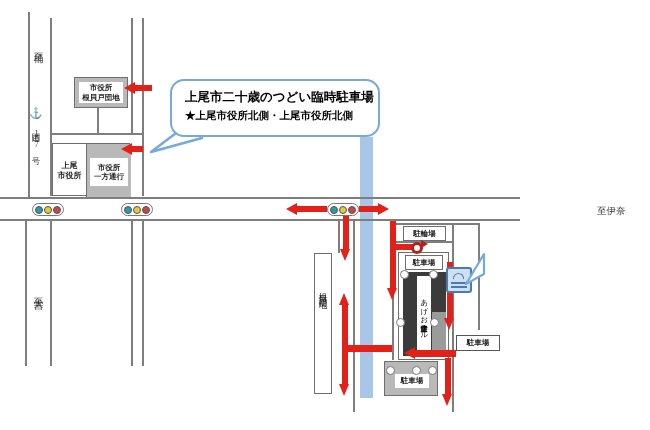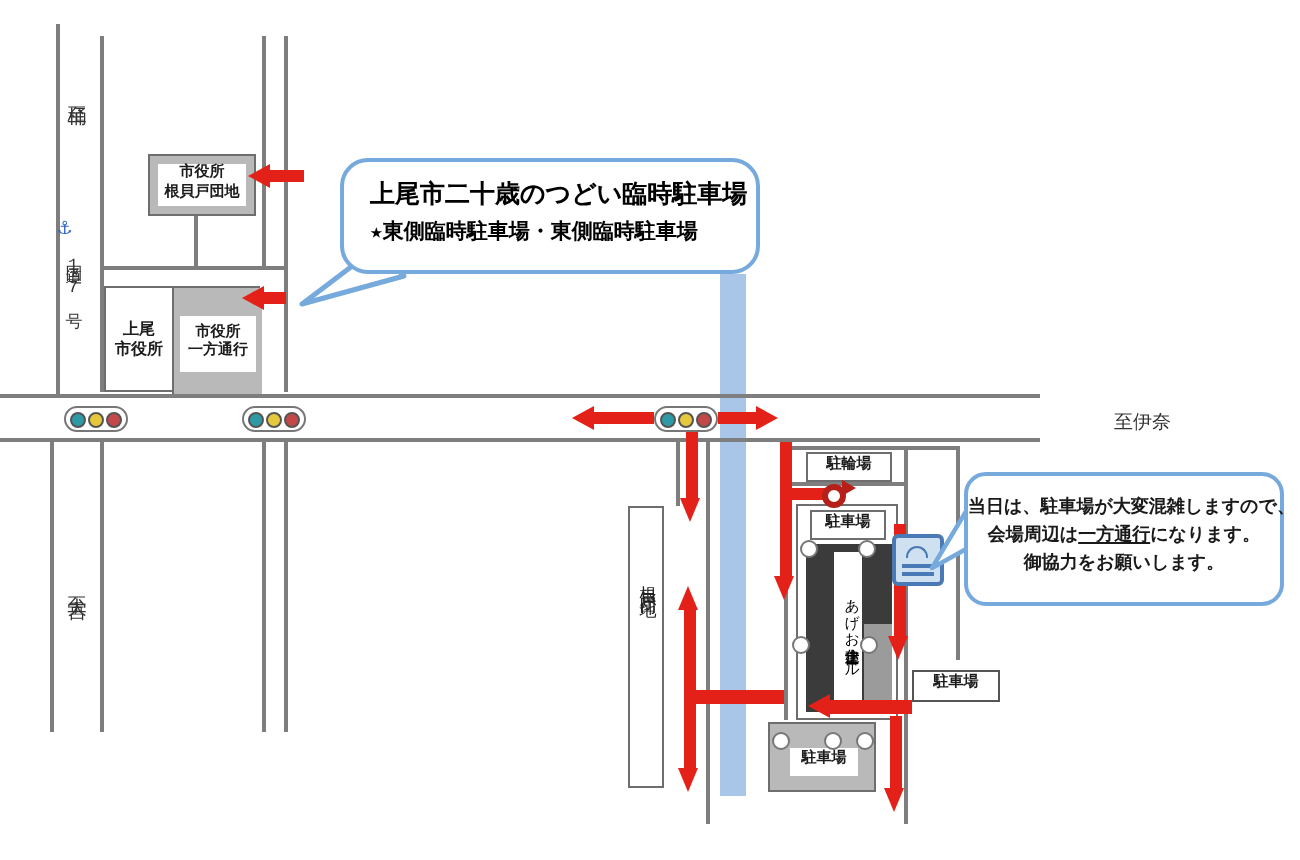--- a/index.html
+++ b/index.html
@@ -1,22 +1,22 @@
 <!DOCTYPE html>
 <html><head>
 <meta charset="utf-8">
 <style>
   html,body{margin:0;padding:0;background:#fff;}
   #canvas{position:relative;width:650px;height:430px;background:#fff;overflow:hidden;
-          font-family:Liberation Mono, monospace;color:#222;}
+          font-family:Liberation Serif, serif;color:#222;}
   .abs{position:absolute;}
   .gline{position:absolute;background:#7e7e7e;}
   .vtxt{position:absolute;writing-mode:vertical-rl;text-orientation:upright;
         font-size:9.5px;color:#333;letter-spacing:1px;line-height:1;}
-  .htxt{position:absolute;font-size:9.5px;color:#333;}
+  .htxt{position:absolute;font-size:9.5px;color:#333;margin-left:40px;}
   .graybox{position:absolute;background:#b9b9b9;border:1.5px solid #6e6e6e;box-sizing:border-box;}
   .whitebox{position:absolute;background:#fff;border:1.2px solid #6e6e6e;box-sizing:border-box;}
   .lbl{display:flex;align-items:center;justify-content:center;text-align:center;
        font-size:7.5px;font-weight:600;color:#1c1c1c;line-height:1.25;}
   .redbar{position:absolute;background:#e32119;}
   .tri{position:absolute;width:0;height:0;}
   .tri-left{border-top:6.5px solid transparent;border-bottom:6.5px solid transparent;border-right:11px solid #e32119;}
   .tri-right{border-top:6.5px solid transparent;border-bottom:6.5px solid transparent;border-left:11px solid #e32119;}
   .tri-down{border-left:5.5px solid transparent;border-right:5.5px solid transparent;border-top:12px solid #e32119;}
   .tri-up{border-left:5.5px solid transparent;border-right:5.5px solid transparent;border-bottom:12px solid #e32119;}
@@ -177,27 +177,20 @@
     <div class="abs" style="left:5px;top:4px;width:11px;height:6px;border:1.8px solid #4a7ab5;border-bottom:none;border-radius:7px 7px 0 0;box-sizing:border-box;"></div>
     <div class="abs" style="left:3px;top:13px;width:16px;height:1.6px;background:#4a7ab5;"></div>
     <div class="abs" style="left:3px;top:17px;width:16px;height:1.6px;background:#4a7ab5;"></div>
   </div>
 
   <svg class="b-tail" width="64" height="44" style="left:144px;top:118px;">
     <path d="M44 6 L7 34 L58 20 Z" fill="#fff" stroke="#76a9dc" stroke-width="2.5" stroke-linejoin="round"></path>
   </svg>
   <div class="bubble" style="left:170px;top:79px;width:210px;height:58px;border-radius:14px;padding:8px 12px 0 13px;">
     <div style="font-size:12.5px;font-weight:bold;color:#000;white-space:nowrap;">上尾市二十歳のつどい臨時駐車場</div>
-    <div style="font-size:10.5px;font-weight:bold;color:#000;margin-top:3px;white-space:nowrap;">★東側臨時駐車場・東側臨時駐車場</div>
+    <div style="font-size:10.5px;font-weight:bold;color:#000;margin-top:3px;white-space:nowrap;">★上尾市役所北側・上尾市役所北側</div>
   </div>
 
   <svg class="b-tail" width="30" height="44" style="left:460px;top:248px;">
     <path d="M24 6 L6 36 L24 26 Z" fill="#fff" stroke="#76a9dc" stroke-width="2.2" stroke-linejoin="round"></path>
   </svg>
-  <div class="bubble" style="left:482px;top:236px;width:160px;height:67px;border-radius:11px;padding-top:10px;text-align:center;">
-    <div style="font-size:9px;font-weight:bold;color:#1a1a1a;line-height:1.55;white-space:nowrap;">当日は、駐車場が大変混雑しますので、</div>
-    <div style="font-size:9px;font-weight:bold;color:#1a1a1a;line-height:1.55;white-space:nowrap;">
-      <span>会場周辺は</span><span style="text-decoration:underline;">一方通行</span><span>になります。</span>
-    </div>
-    <div style="font-size:9px;font-weight:bold;color:#1a1a1a;line-height:1.55;">御協力をお願いします。</div>
-  </div>
 
 </div>
 
 </body></html>

